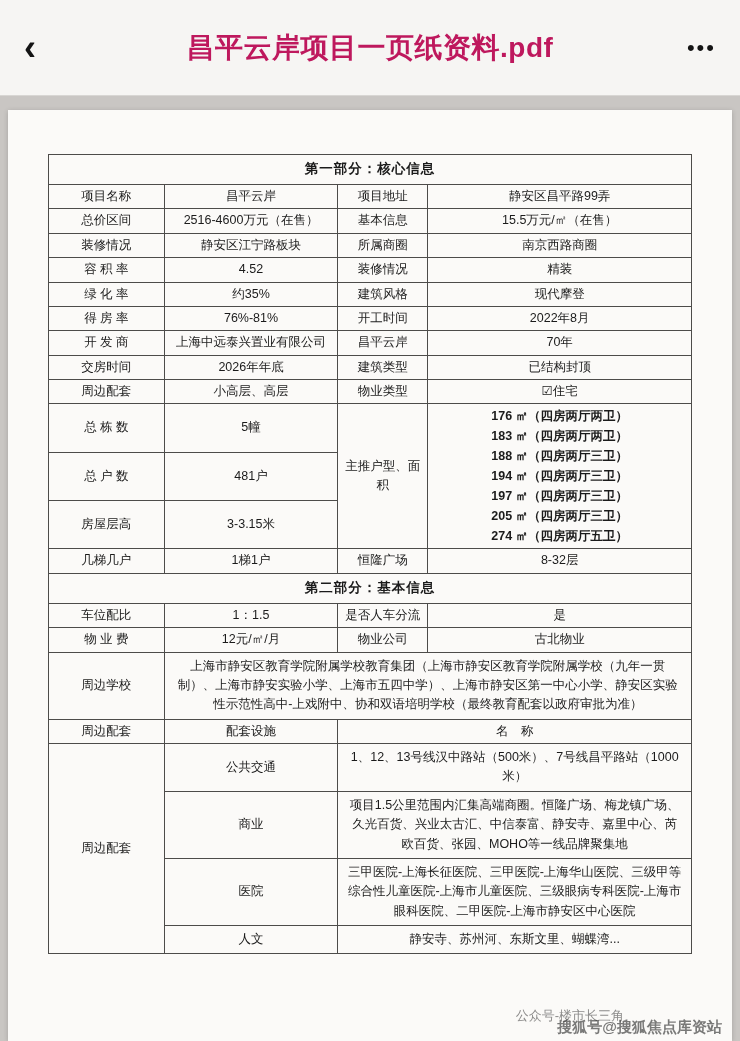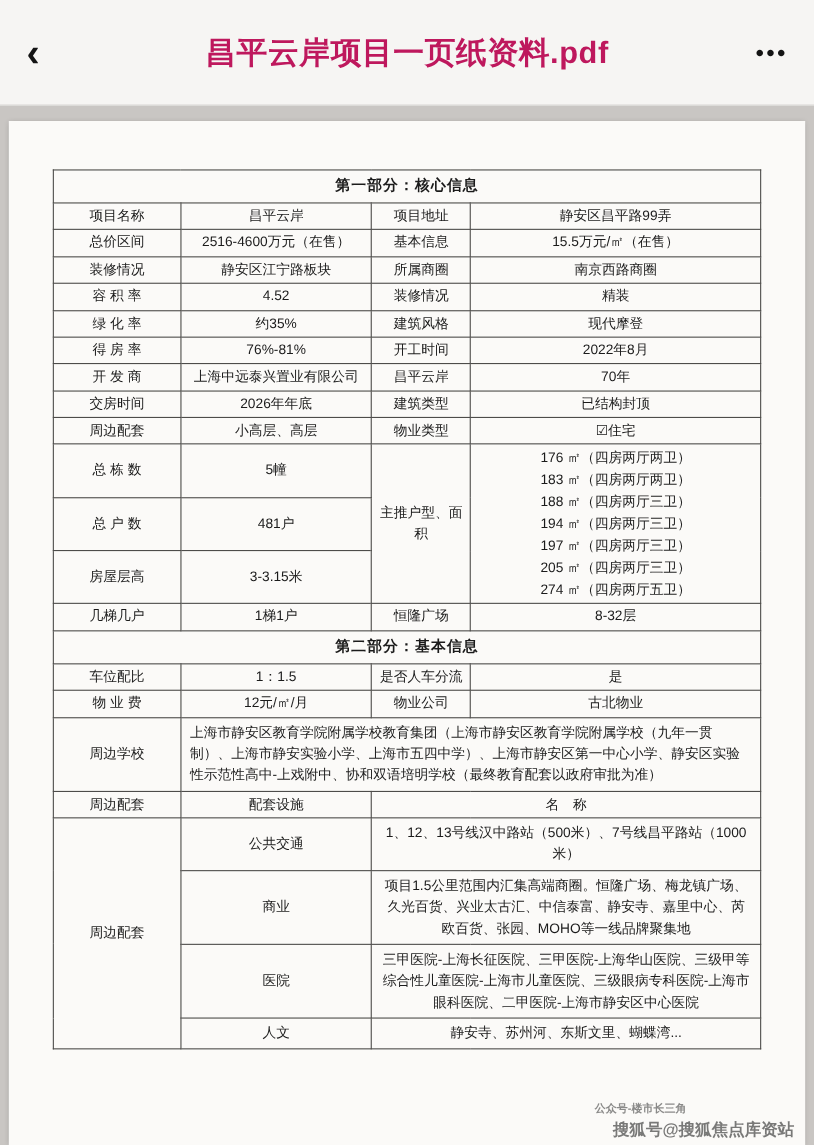--- a/index.html
+++ b/index.html
@@ -62,29 +62,29 @@
     word-break:break-all;
   }
   tr.sec td {
     font-weight:700;
     font-size:13.5px;
     height:30px;
     letter-spacing:1px;
   }
   tr.tall td { height:46px; }
   td.para { padding:4px 8px; }
-  td.left { text-align:left; }
-  .units div { line-height:1.6; }
+  td.left { text-align:center; }
+  .units div { line-height:1.6;font-weight:bold; }
   .wm {
     position:absolute;
     color:rgba(45,45,45,.55);
     pointer-events:none;
     white-space:nowrap;
   }
-  .wm1 { right:108px; bottom:26px; font-size:10px;font-weight:bold; }
+  .wm1 { right:108px; bottom:16px; font-size:13px; }
   .wm2 { right:10px; bottom:4px; font-size:15px; font-weight:700; color:rgba(35,35,35,.6); }
 </style>
 </head>
 <body>
 
 <div class="appbar">
   <div class="back">‹</div>
   <div class="apptitle">昌平云岸项目一页纸资料.pdf</div>
   <div class="menu-dots">•••</div>
 </div>

